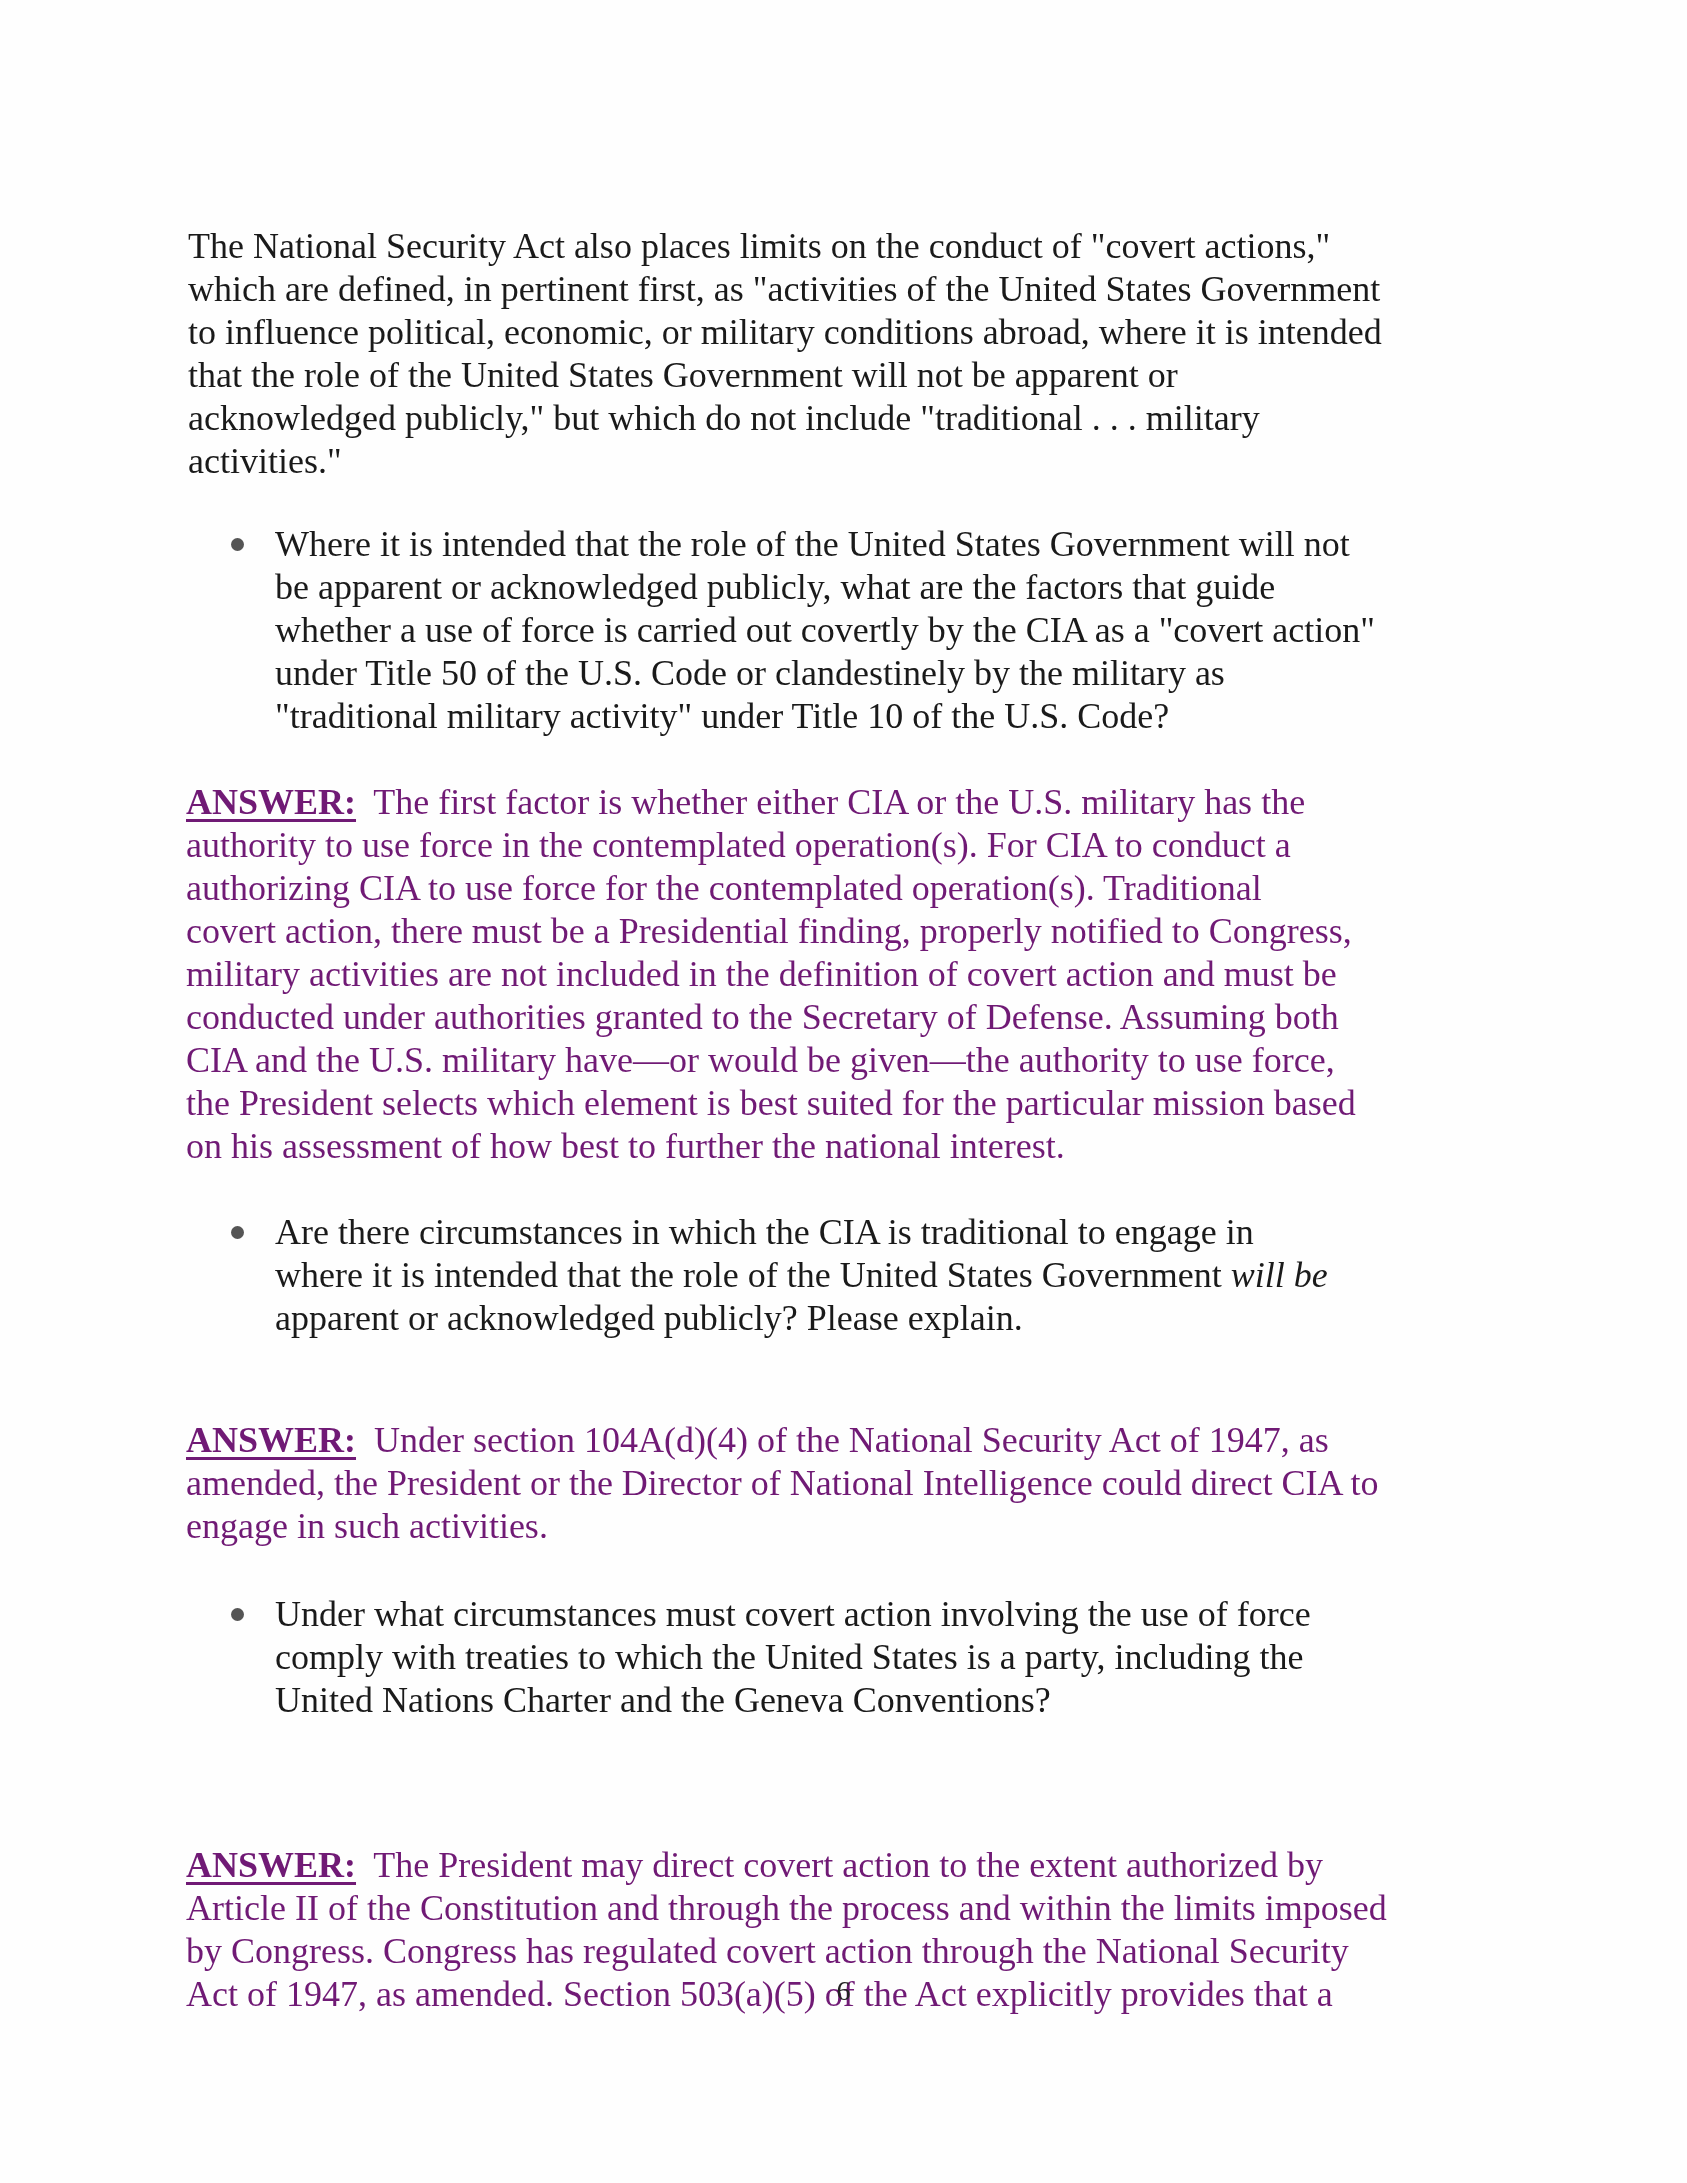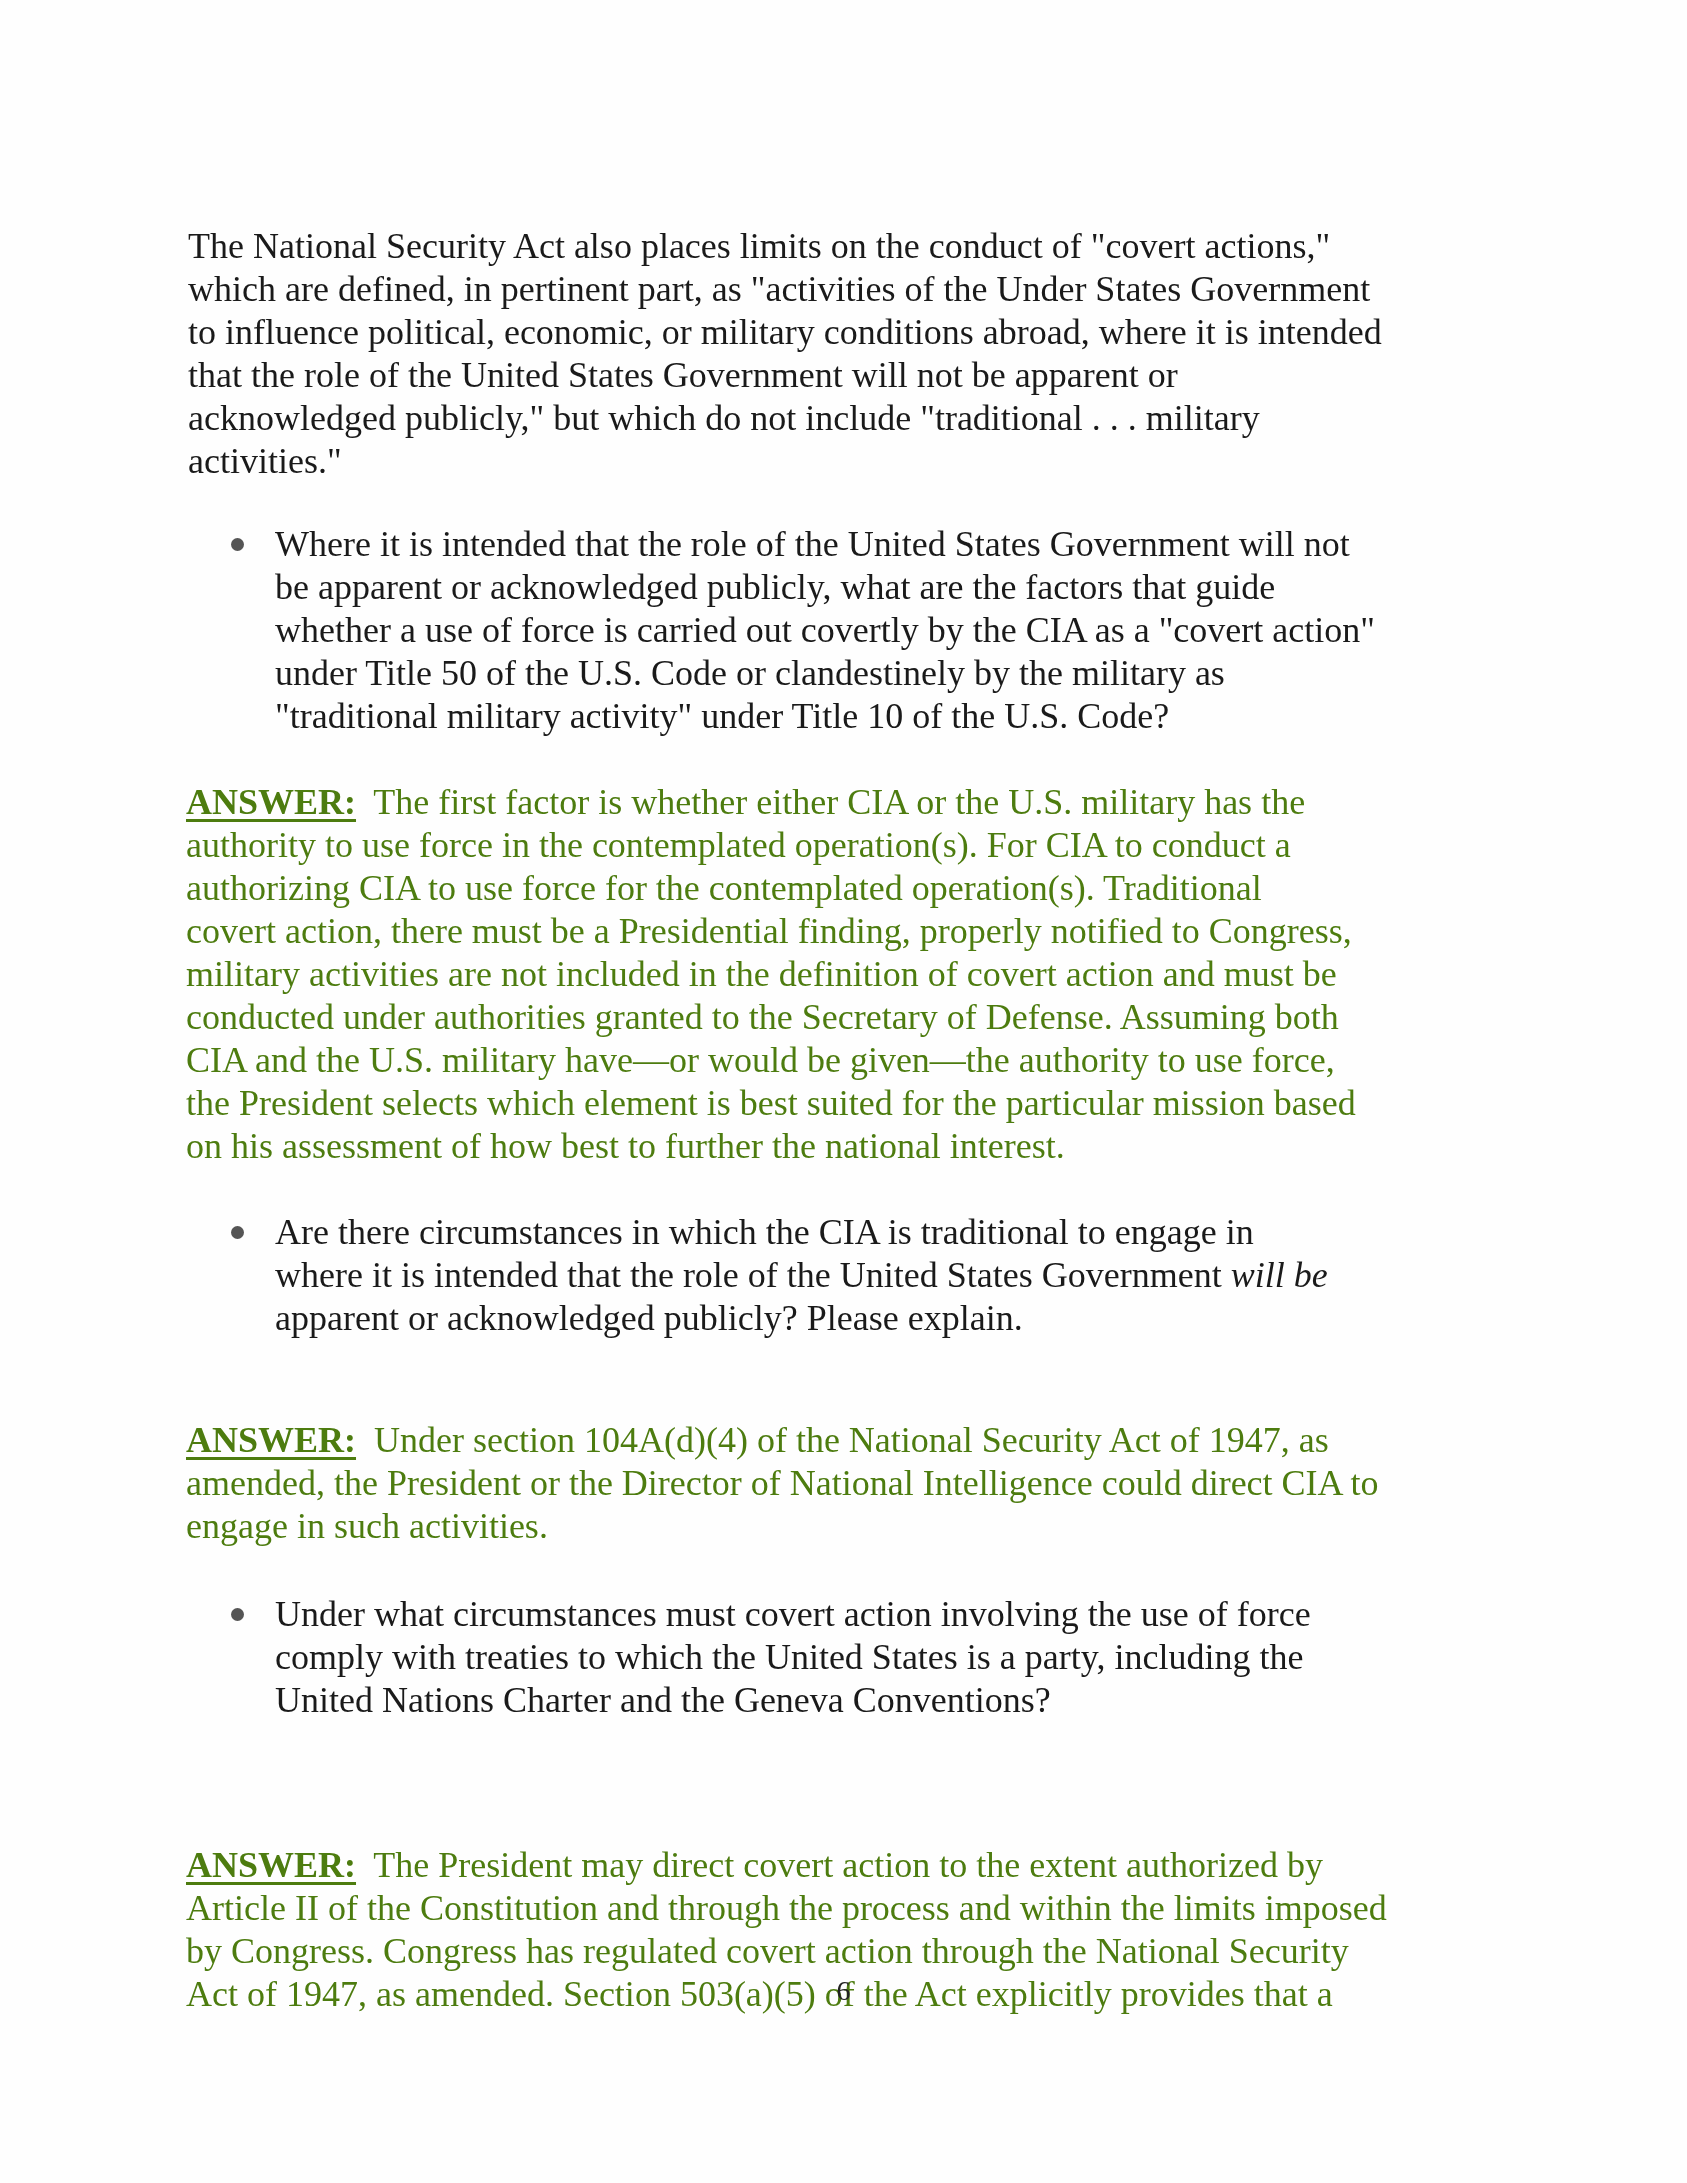--- a/index.html
+++ b/index.html
@@ -11,34 +11,34 @@
     color: #1a1a1a;
   }
   .text { font-size: 36px; line-height: 43px; }
   .intro { position: absolute; left: 188px; top: 225px; width: 1244px; }
   .q { position: absolute; left: 275px; width: 1164px; }
   .q .bullet {
     position: absolute; left: -44px; top: 14.6px;
     width: 13.2px; height: 13.2px; border-radius: 50%;
     background: #555;
   }
-  .answer { position: absolute; left: 186px; width: 1250px; color: #4d7c0f; }
+  .answer { position: absolute; left: 186px; width: 1250px; color: #701a75; }
   .answer .label { font-weight: bold; text-decoration: underline; text-decoration-thickness: 3.3px; text-underline-offset: 4.6px; }
   .pagenum { position: absolute; left: 0; width: 1687px; top: 1975px; text-align: center; font-size: 28px; color: #222; }
   .line { display: block; white-space: nowrap; }
   em { font-style: italic; }
 </style>
 </head>
 <body>
 
 <div class="page">
 
   <div class="text intro">
     <span class="line">The National Security Act also places limits on the conduct of "covert actions,"</span>
-    <span class="line">which are defined, in pertinent part, as "activities of the Under States Government</span>
+    <span class="line">which are defined, in pertinent first, as "activities of the United States Government</span>
     <span class="line">to influence political, economic, or military conditions abroad, where it is intended</span>
     <span class="line">that the role of the United States Government will not be apparent or</span>
     <span class="line">acknowledged publicly," but which do not include "traditional . . . military</span>
     <span class="line">activities."</span>
   </div>
 
   <div class="text q" style="top:523px;">
     <span class="bullet"></span>
     <span class="line">Where it is intended that the role of the United States Government will not</span>
     <span class="line">be apparent or acknowledged publicly, what are the factors that guide</span>

